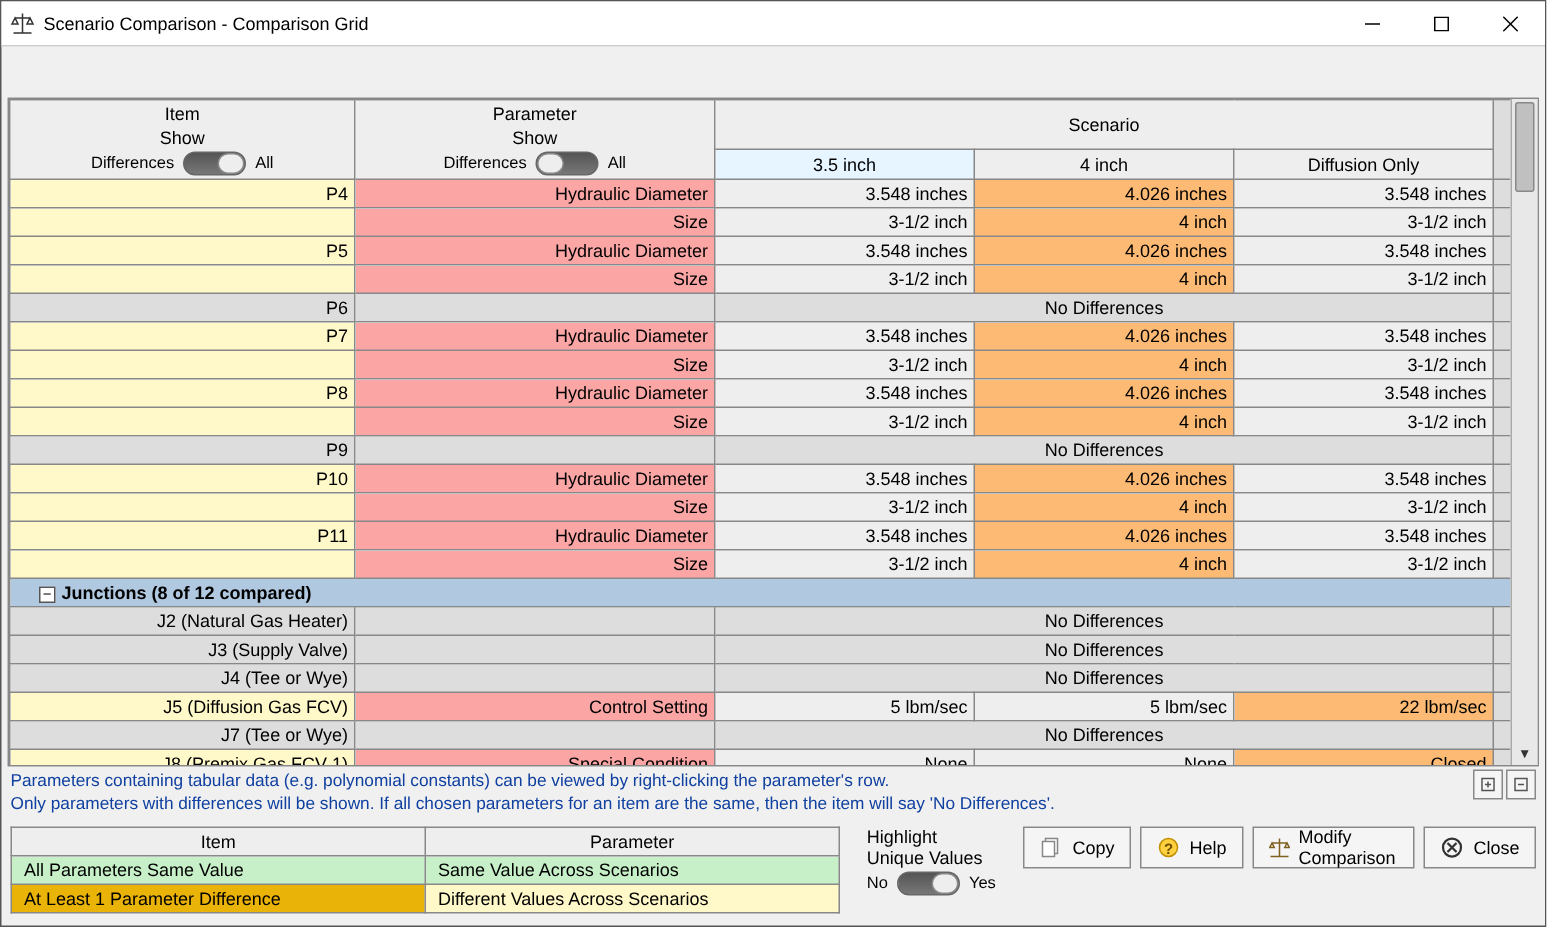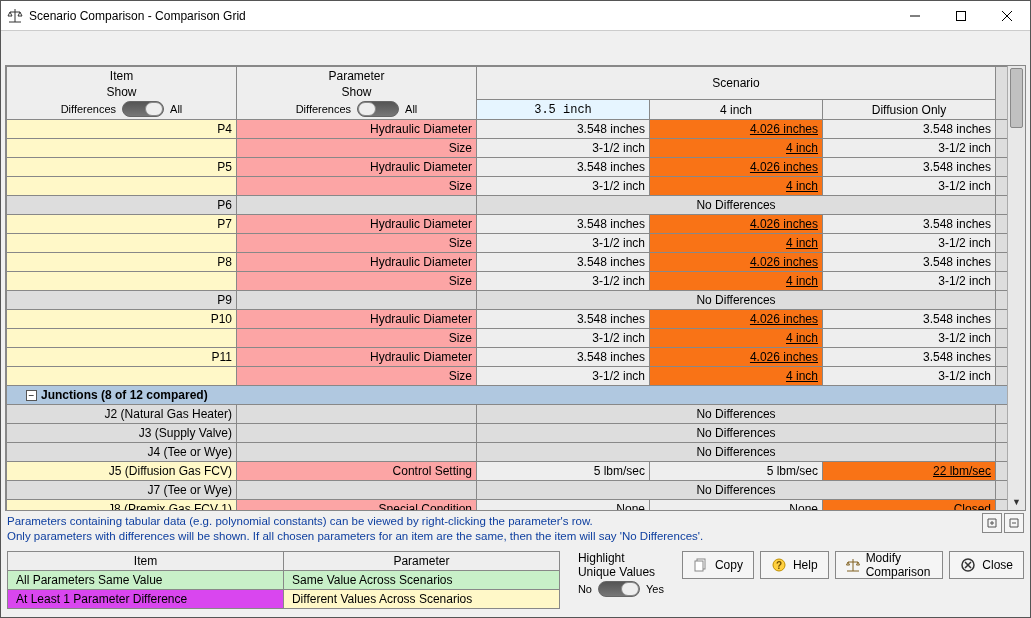--- a/index.html
+++ b/index.html
@@ -10,55 +10,55 @@
   .titlebar .title { flex:1; }
   .titlebar .winbtn { width:46px; height:30px; display:flex; align-items:center; justify-content:center; }
   .content { flex:1; display:flex; flex-direction:column; padding:4px; overflow:hidden; }
   .gridwrap { flex:1; border:1px solid #888; background:#fff; display:flex; overflow:hidden; }
   .gridbody { flex:1; overflow:hidden; position:relative; }
   table { border-collapse:collapse; width:100%; table-layout:fixed; }
   th, td { border:1px solid #888; padding:1px 4px; height:19px; overflow:hidden; white-space:nowrap; text-overflow:ellipsis; }
   thead th { background:#eee; font-weight:normal; text-align:center; }
   .hdr-top th { height:20px; }
   .hdr-sub th { height:20px; }
-  .scenario-hdr { background:#e6f5ff !important;font-family:Liberation Mono, monospace; }
+  .scenario-hdr { background:#e6f5ff !important; }
   .col-item { width:230px; }
   .col-param { width:240px; }
   .col-scn { width:173px; }
   .toggle-cell { background:#eee; text-align:center; vertical-align:top; padding:2px 0; }
   .toggle-label { margin-bottom:2px; }
   .toggle-row { display:flex; align-items:center; justify-content:center; gap:6px; font-size:11px; }
   .switch { width:42px; height:16px; border-radius:10px; border:1px solid #666; background:linear-gradient(#555,#777); position:relative; }
   .switch .knob { width:18px; height:14px; border-radius:8px; background:#eee; border:1px solid #888; position:absolute; top:0; }
   .switch .knob.left { left:0; }
   .switch .knob.right { right:0; }
   td.item { text-align:right; background:#fff8c8; }
   td.item.nodiff { background:#ddd;padding-left:40px; }
   td.param { text-align:right; background:#fca5a5; }
   td.param.empty { background:#ddd; }
   td.val { text-align:right; }
   td.val.base { background:#eee; }
-  td.val.hi { background:#f97316;text-decoration:underline; }
+  td.val.hi { background:#fdba74; }
   td.nodiff-span { text-align:center; background:#ddd; }
   tr.section td { background:#b0c8e0; font-weight:bold; padding-left:19px; }
   tr.section .sec-toggle { display:inline-block; width:11px; height:11px; border:1px solid #555; text-align:center; line-height:9px; font-size:10px; margin-right:4px; background:#fff; font-weight:normal; }
   .vscroll { width:18px; background:#e8e8e8; border-left:1px solid #aaa; position:relative; }
   .vscroll .thumb { position:absolute; left:2px; right:2px; top:2px; height:60px; background:#c0c0c0; border:1px solid #888; border-radius:2px; }
   .vscroll .arrow { position:absolute; left:0; right:0; height:16px; display:flex; align-items:center; justify-content:center; font-size:9px; color:#333; }
   .vscroll .arrow.up { top:0; } .vscroll .arrow.down { bottom:0; }
   .note { color:#1040a0; padding:3px 2px; font-size:11.5px; line-height:1.3; position:relative; }
   .note .smallbtns { position:absolute; right:2px; top:2px; display:flex; gap:2px; }
   .smallbtn { width:20px; height:20px; border:1px solid #888; background:#f5f5f5; display:flex; align-items:center; justify-content:center; }
   .footer { display:flex; align-items:flex-start; gap:18px; padding:4px 2px; }
   .legend { border-collapse:collapse; }
   .legend th { background:#eee; border:1px solid #888; font-weight:normal; padding:1px 8px; text-align:center; }
   .legend td { border:1px solid #888; padding:1px 8px; }
   .lg-nodiff-item { background:#c8f0c8; }
   .lg-nodiff-param { background:#c8f0c8; }
-  .lg-diff-item { background:#d946ef; }
+  .lg-diff-item { background:#eab308; }
   .lg-diff-param { background:#fff8c8; }
   .hiq { }
   .hiq .lbl { margin-bottom:2px; }
   .btnrow { margin-left:auto; display:flex; gap:6px; align-items:center; }
   .btn { border:1px solid #888; background:#f5f5f5; padding:4px 10px; display:flex; align-items:center; gap:6px; height:28px; }
   .btn .ic { width:16px; height:16px; display:inline-flex; align-items:center; justify-content:center; }
   .spacer-col { width:18px; background:#ddd; }
 </style>
 </head>
 <body>

